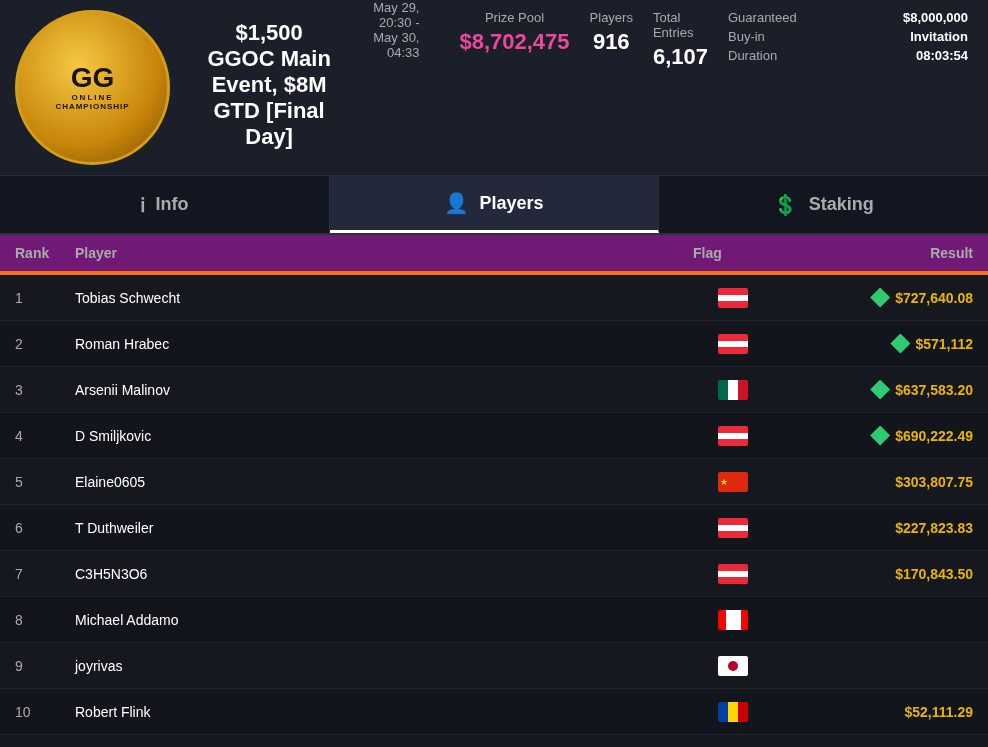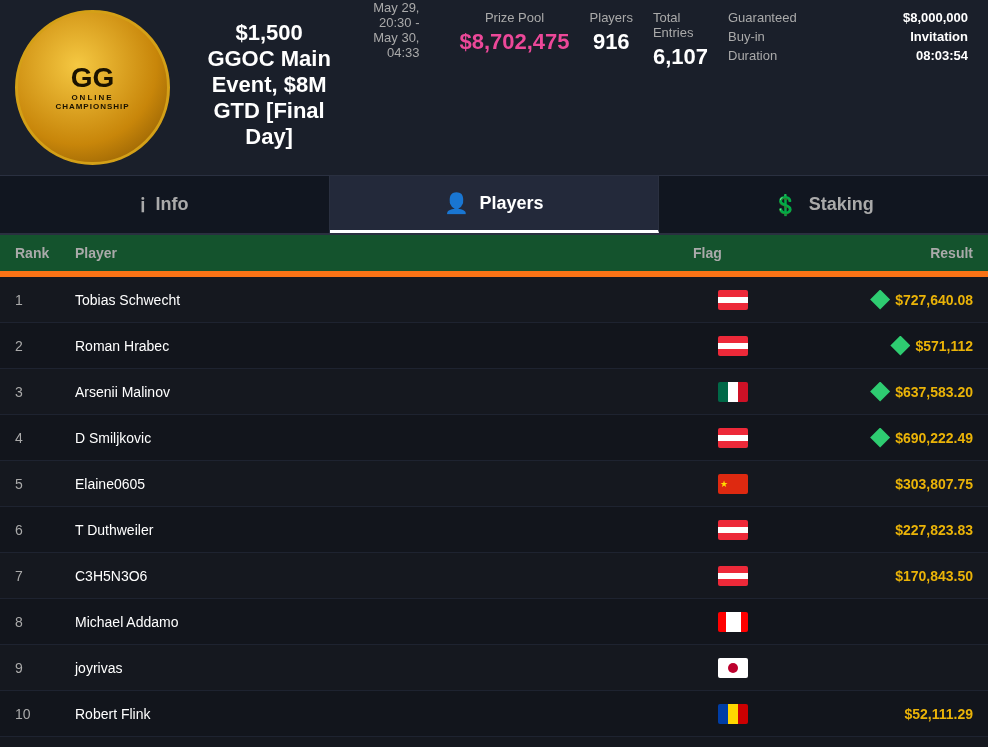--- a/index.html
+++ b/index.html
@@ -160,22 +160,22 @@
 
     
     .table-container {
       background: #13161e;
       position: relative;
     }
     .table-header {
       display: grid;
       grid-template-columns: 60px 1fr 80px 200px;
       padding: 10px 15px;
-      background: #14532d;
-      border-bottom: 6px solid #f97316;
+      background: #701a75;
+      border-bottom: 4px solid #f97316;
       font-size: 14px;
       color: #aaa;
       font-weight: bold;
     }
     .table-row {
       display: grid;
       grid-template-columns: 60px 1fr 80px 200px;
       padding: 0 15px;
       border-bottom: 1px solid #1e2330;
       min-height: 46px;

